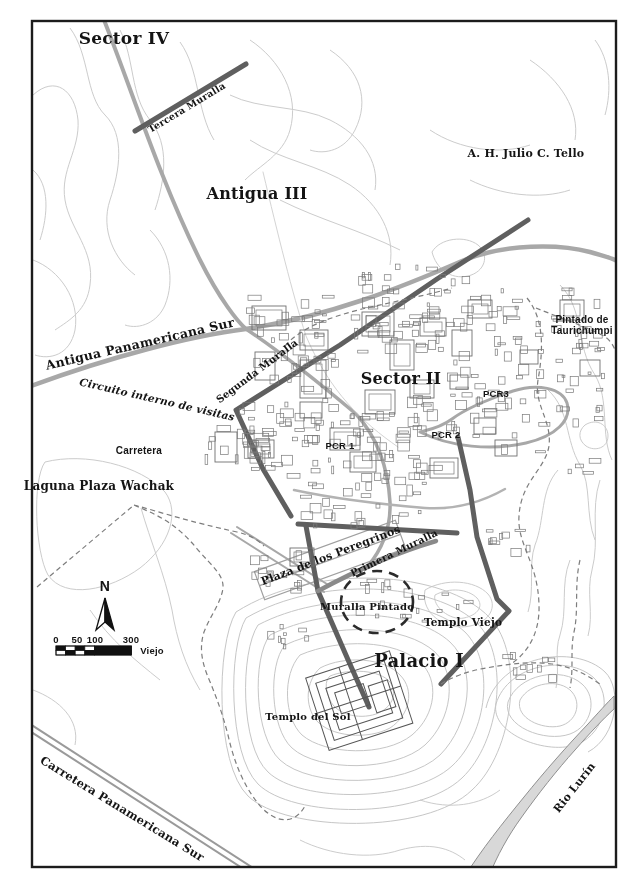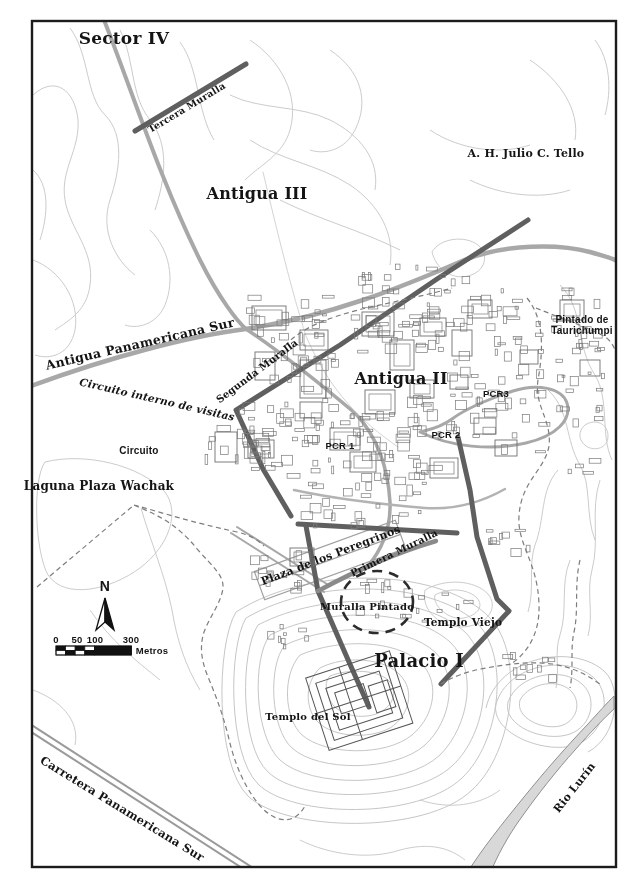--- a/index.html
+++ b/index.html
@@ -581,37 +581,37 @@
 </svg>
 
 <div id="map-labels">
       <div class="maplabel" style="left: 124px; top: 39px; font-size: 17px; color: rgb(20, 20, 20); font-family: &quot;DejaVu Serif&quot;, serif; transform: translate(-50%, -50%) rotate(0deg);">Sector IV</div>
       <div class="maplabel" style="left: 187px; top: 108px; font-size: 9.5px; color: rgb(20, 20, 20); font-family: &quot;DejaVu Serif&quot;, serif; transform: translate(-50%, -50%) rotate(-31deg);">Tercera Muralla</div>
       <div class="maplabel" style="left: 257px; top: 194px; font-size: 16px; color: rgb(20, 20, 20); font-family: &quot;DejaVu Serif&quot;, serif; transform: translate(-50%, -50%) rotate(0deg);">Antigua III</div>
       <div class="maplabel" style="left: 526px; top: 154px; font-size: 11px; color: rgb(20, 20, 20); font-family: &quot;DejaVu Serif&quot;, serif; transform: translate(-50%, -50%) rotate(0deg);">A. H. Julio C. Tello</div>
       <div class="maplabel" style="left: 140px; top: 344px; font-size: 12.5px; color: rgb(20, 20, 20); font-family: &quot;DejaVu Serif&quot;, serif; transform: translate(-50%, -50%) rotate(-13deg);">Antigua Panamericana Sur</div>
       <div class="maplabel" style="left: 257px; top: 371px; font-size: 10px; color: rgb(20, 20, 20); font-family: &quot;DejaVu Serif&quot;, serif; transform: translate(-50%, -50%) rotate(-37deg);">Segunda Muralla</div>
       <div class="maplabel" style="left: 157px; top: 400px; font-size: 10.5px; color: rgb(20, 20, 20); font-family: &quot;DejaVu Serif&quot;, serif; font-style: italic; transform: translate(-50%, -50%) rotate(13deg);">Circuito interno de visitas</div>
-      <div class="maplabel" style="left: 401px; top: 379px; font-size: 16px; color: rgb(20, 20, 20); font-family: &quot;DejaVu Serif&quot;, serif; transform: translate(-50%, -50%) rotate(0deg);">Antigua II</div>
+      <div class="maplabel" style="left: 401px; top: 379px; font-size: 16px; color: rgb(20, 20, 20); font-family: &quot;DejaVu Serif&quot;, serif; transform: translate(-50%, -50%) rotate(0deg);">Sector II</div>
       <div class="maplabel" style="left: 496px; top: 394px; font-size: 9.5px; color: rgb(20, 20, 20); font-family: &quot;Liberation Sans&quot;, sans-serif; transform: translate(-50%, -50%) rotate(0deg);">PCR3</div>
       <div class="maplabel" style="left: 340px; top: 446px; font-size: 9.5px; color: rgb(20, 20, 20); font-family: &quot;Liberation Sans&quot;, sans-serif; transform: translate(-50%, -50%) rotate(0deg);">PCR 1</div>
       <div class="maplabel" style="left: 446px; top: 435px; font-size: 9.5px; color: rgb(20, 20, 20); font-family: &quot;Liberation Sans&quot;, sans-serif; transform: translate(-50%, -50%) rotate(0deg);">PCR 2</div>
       <div class="maplabel" style="left: 582px; top: 325px; font-size: 10px; color: rgb(20, 20, 20); font-family: &quot;Liberation Sans&quot;, sans-serif; transform: translate(-50%, -50%) rotate(0deg);">Pintado de
 Taurichumpi</div>
-      <div class="maplabel" style="left: 139px; top: 451px; font-size: 10px; color: rgb(20, 20, 20); font-family: &quot;Liberation Sans&quot;, sans-serif; transform: translate(-50%, -50%) rotate(0deg);">Circuito</div>
+      <div class="maplabel" style="left: 139px; top: 451px; font-size: 10px; color: rgb(20, 20, 20); font-family: &quot;Liberation Sans&quot;, sans-serif; transform: translate(-50%, -50%) rotate(0deg);">Carretera</div>
       <div class="maplabel" style="left: 99px; top: 487px; font-size: 12px; color: rgb(20, 20, 20); font-family: &quot;DejaVu Serif&quot;, serif; transform: translate(-50%, -50%) rotate(0deg);">Laguna Plaza Wachak</div>
       <div class="maplabel" style="left: 331px; top: 556px; font-size: 11px; color: rgb(20, 20, 20); font-family: &quot;DejaVu Serif&quot;, serif; transform: translate(-50%, -50%) rotate(-21deg);">Plaza de los Peregrinos</div>
       <div class="maplabel" style="left: 394px; top: 553px; font-size: 10px; color: rgb(20, 20, 20); font-family: &quot;DejaVu Serif&quot;, serif; transform: translate(-50%, -50%) rotate(-26deg);">Primera Muralla</div>
       <div class="maplabel" style="left: 367px; top: 607px; font-size: 10px; color: rgb(20, 20, 20); font-family: &quot;DejaVu Serif&quot;, serif; transform: translate(-50%, -50%) rotate(0deg);">Muralla Pintado</div>
       <div class="maplabel" style="left: 463px; top: 623px; font-size: 10.5px; color: rgb(20, 20, 20); font-family: &quot;DejaVu Serif&quot;, serif; transform: translate(-50%, -50%) rotate(0deg);">Templo Viejo</div>
       <div class="maplabel" style="left: 419px; top: 661px; font-size: 18px; color: rgb(20, 20, 20); font-family: &quot;DejaVu Serif&quot;, serif; transform: translate(-50%, -50%) rotate(0deg);">Palacio I</div>
       <div class="maplabel" style="left: 308px; top: 717px; font-size: 10px; color: rgb(20, 20, 20); font-family: &quot;DejaVu Serif&quot;, serif; transform: translate(-50%, -50%) rotate(0deg);">Templo del Sol</div>
       <div class="maplabel" style="left: 122px; top: 809px; font-size: 11.5px; color: rgb(20, 20, 20); font-family: &quot;DejaVu Serif&quot;, serif; transform: translate(-50%, -50%) rotate(31.5deg);">Carretera Panamericana Sur</div>
       <div class="maplabel" style="left: 575px; top: 788px; font-size: 11px; color: rgb(20, 20, 20); font-family: &quot;DejaVu Serif&quot;, serif; transform: translate(-50%, -50%) rotate(-52deg);">Rio Lurín</div>
       <div class="maplabel" style="left: 105px; top: 587px; font-size: 14px; color: rgb(20, 20, 20); font-family: &quot;Liberation Sans&quot;, sans-serif; transform: translate(-50%, -50%) rotate(0deg);">N</div>
       <div class="maplabel" style="left: 56px; top: 640px; font-size: 9.5px; color: rgb(20, 20, 20); font-family: &quot;Liberation Sans&quot;, sans-serif; transform: translate(-50%, -50%) rotate(0deg);">0</div>
       <div class="maplabel" style="left: 77px; top: 640px; font-size: 9.5px; color: rgb(20, 20, 20); font-family: &quot;Liberation Sans&quot;, sans-serif; transform: translate(-50%, -50%) rotate(0deg);">50</div>
       <div class="maplabel" style="left: 95px; top: 640px; font-size: 9.5px; color: rgb(20, 20, 20); font-family: &quot;Liberation Sans&quot;, sans-serif; transform: translate(-50%, -50%) rotate(0deg);">100</div>
       <div class="maplabel" style="left: 131px; top: 640px; font-size: 9.5px; color: rgb(20, 20, 20); font-family: &quot;Liberation Sans&quot;, sans-serif; transform: translate(-50%, -50%) rotate(0deg);">300</div>
-      <div class="maplabel" style="left: 152px; top: 651px; font-size: 9.5px; color: rgb(20, 20, 20); font-family: &quot;Liberation Sans&quot;, sans-serif; transform: translate(-50%, -50%) rotate(0deg);">Metros</div>
+      <div class="maplabel" style="left: 152px; top: 651px; font-size: 9.5px; color: rgb(20, 20, 20); font-family: &quot;Liberation Sans&quot;, sans-serif; transform: translate(-50%, -50%) rotate(0deg);">Viejo</div>
     </div>
 
 </div>
 
 </body></html>

